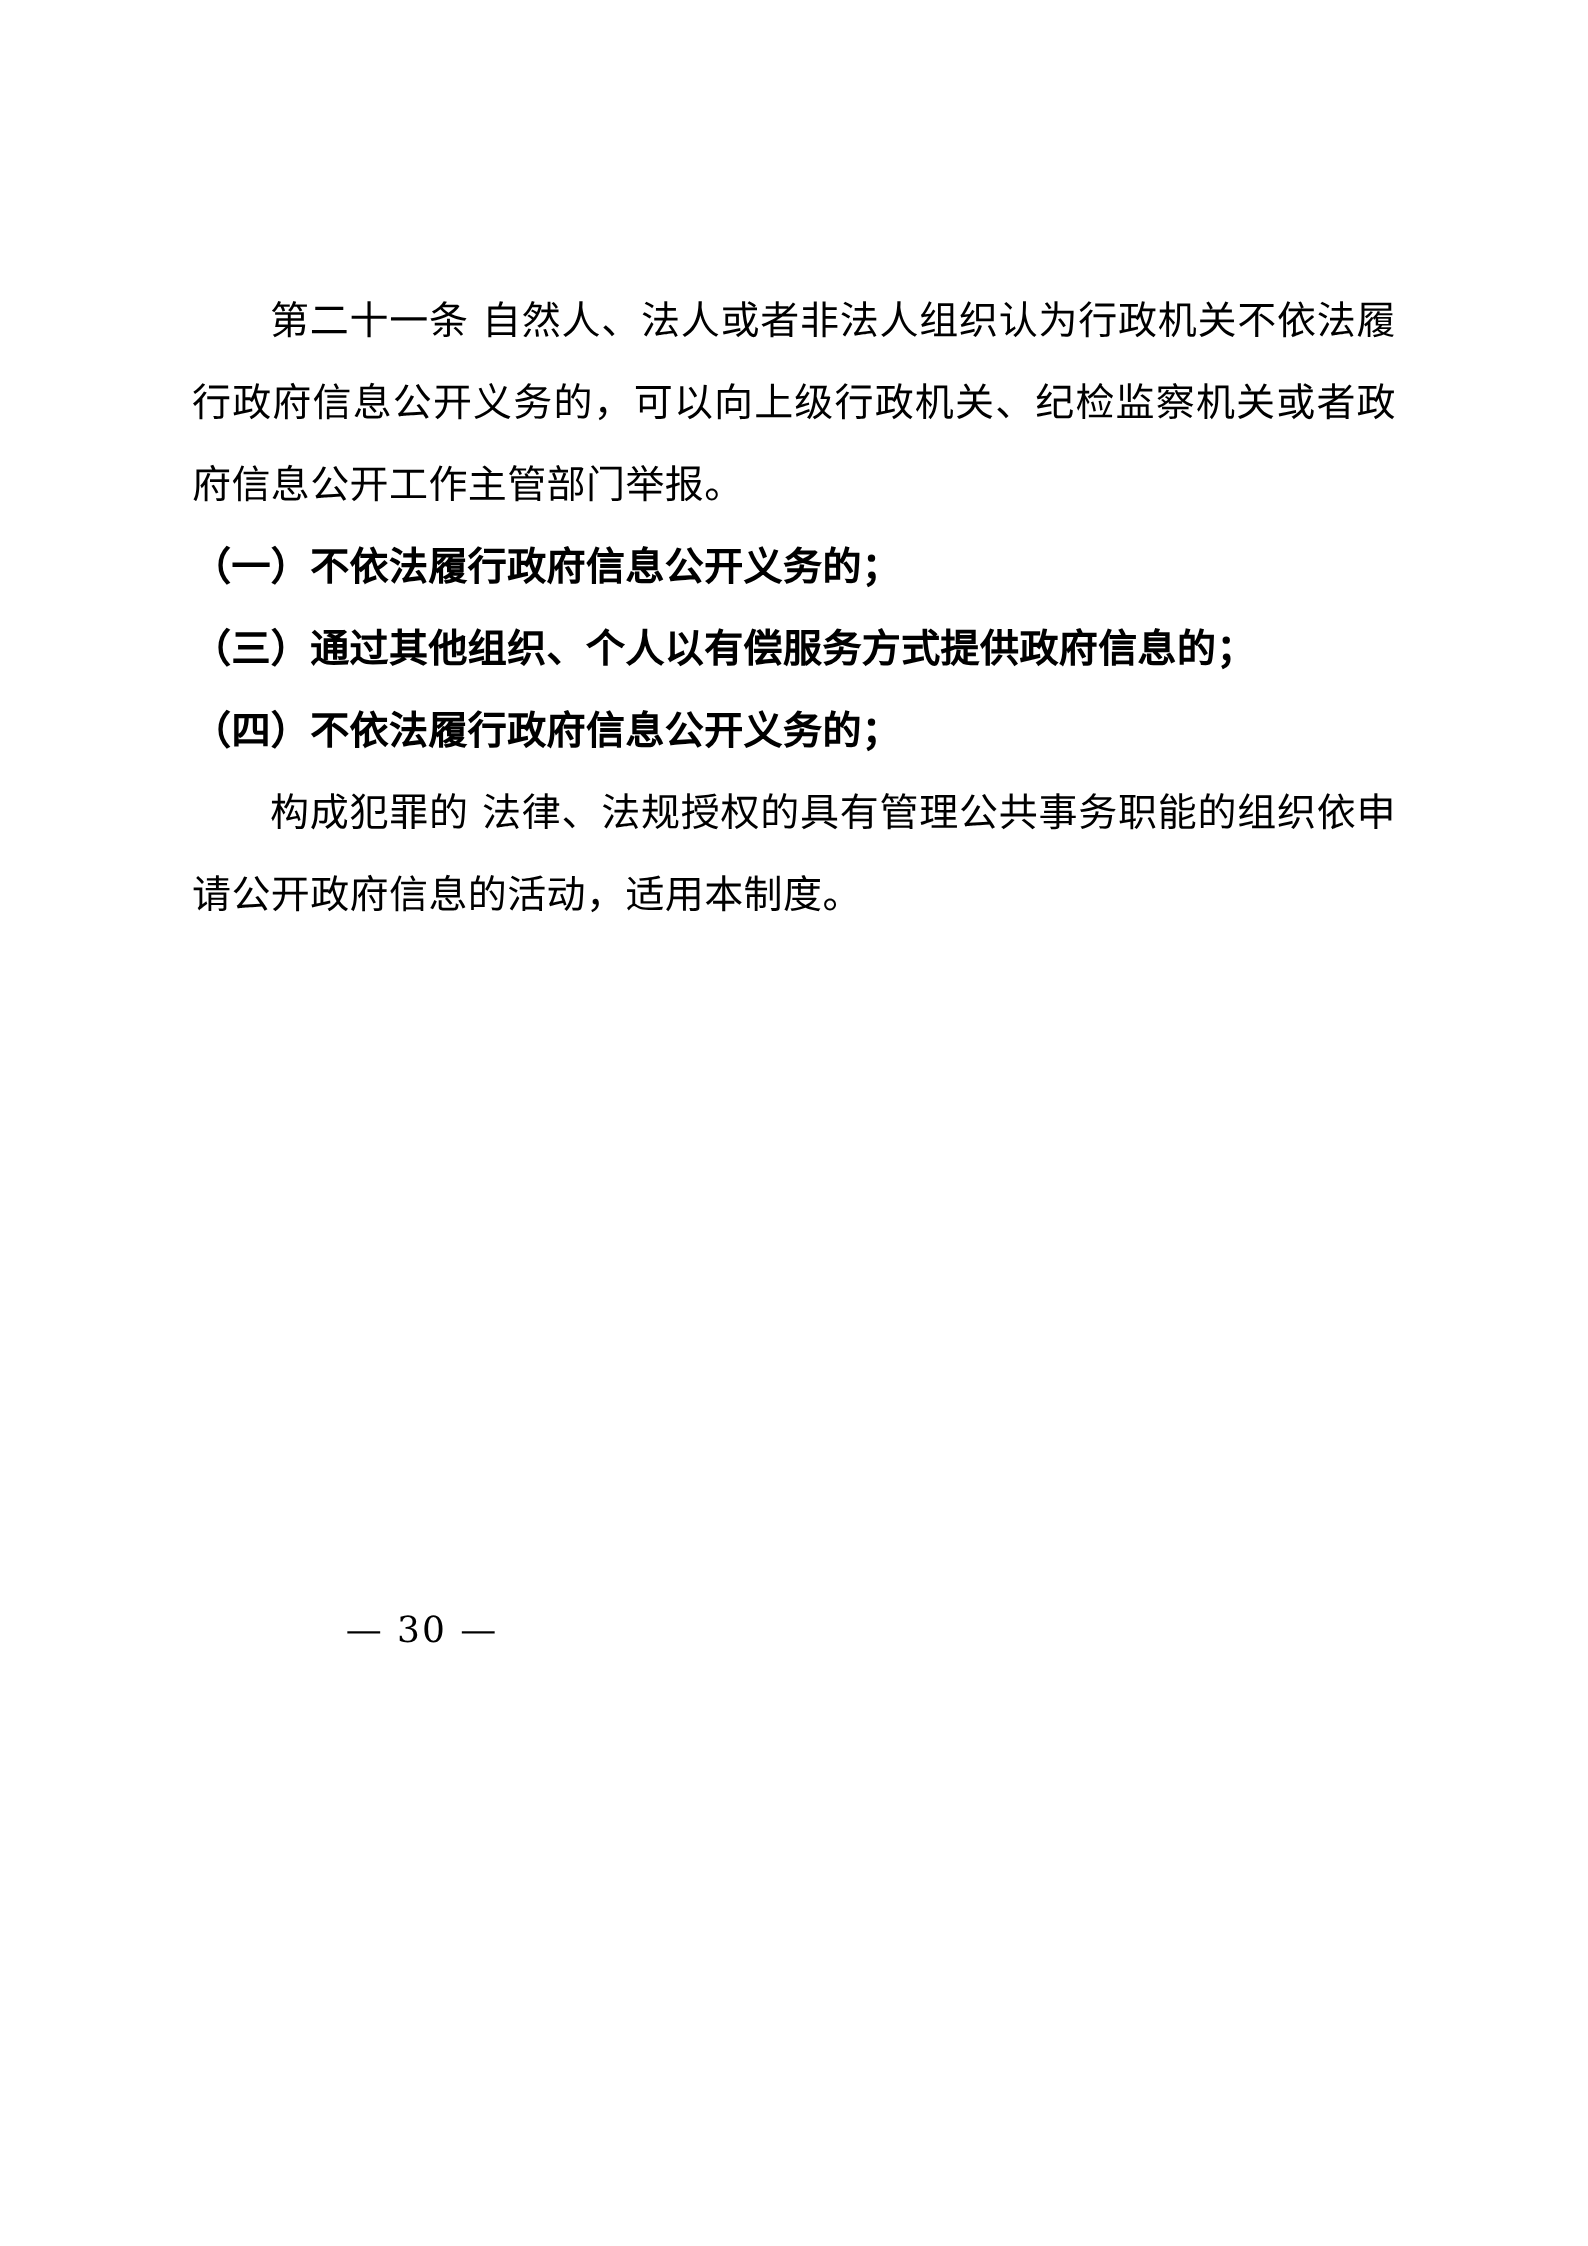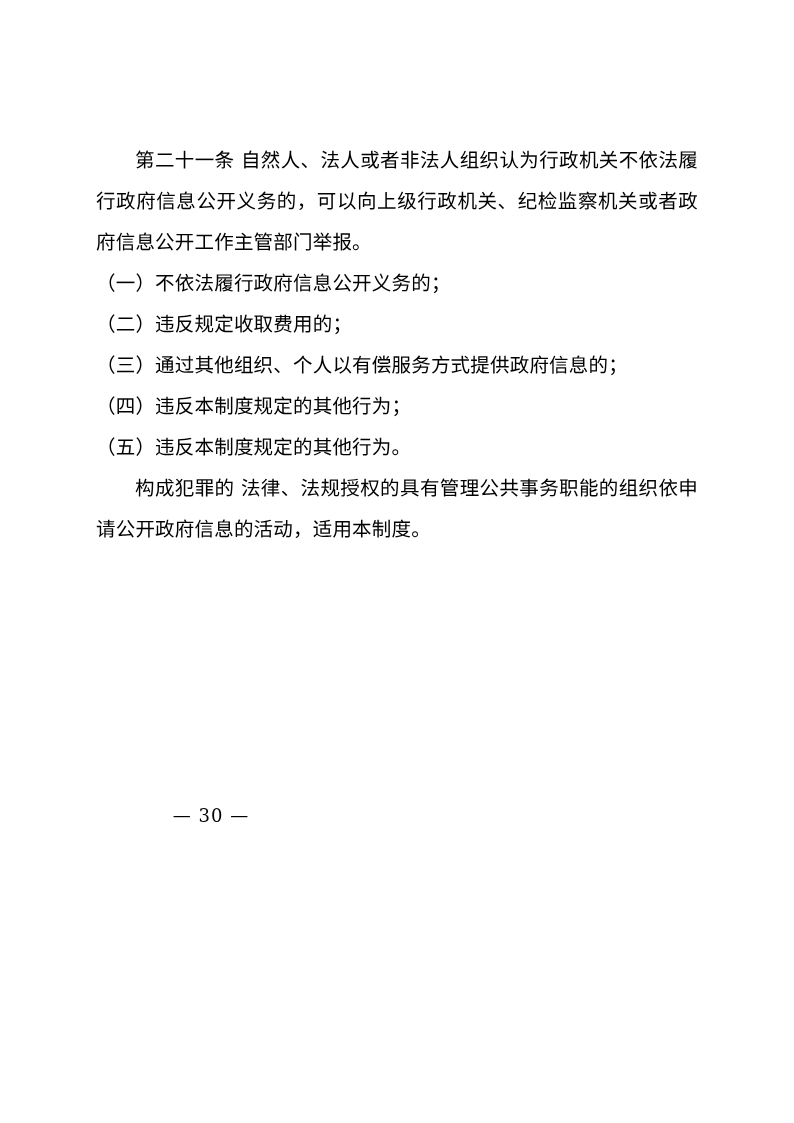--- a/index.html
+++ b/index.html
@@ -32,20 +32,21 @@
     text-justify: inter-ideograph;
     letter-spacing: 0.2px;
   }
   .para {
     margin: 0;
     text-indent: 2em;
   }
   .para-noindent {
     margin: 0;
     text-indent: 0;
+    font-weight: bold;
   }
   .page-number {
     position: absolute;
     left: 0;
     right: 0;
     bottom: 58px;
     text-align: center;
     font-size: 18px;
     letter-spacing: 1px;
     font-family: "DejaVu Serif", "Liberation Serif", serif;
@@ -55,22 +56,20 @@
     margin-left: -372px;
   }
 </style>
 </head>
 <body>
 
 <div class="page">
   <div class="body-text">
     <p class="para">第二十一条 自然人、法人或者非法人组织认为行政机关不依法履行政府信息公开义务的，可以向上级行政机关、纪检监察机关或者政府信息公开工作主管部门举报。</p>
     <p class="para-noindent">（一）不依法履行政府信息公开义务的；</p>
-    <p class="para-noindent">（二）违反规定收取费用的；</p>
     <p class="para-noindent">（三）通过其他组织、个人以有偿服务方式提供政府信息的；</p>
-    <p class="para-noindent">（四）违反本制度规定的其他行为；</p>
-    <p class="para-noindent">（五）违反本制度规定的其他行为。</p>
+    <p class="para-noindent">（四）不依法履行政府信息公开义务的；</p>
     <p class="para">构成犯罪的 法律、法规授权的具有管理公共事务职能的组织依申请公开政府信息的活动，适用本制度。</p>
   </div>
   <div class="page-number">
     <span class="inner">— 30 —</span>
   </div>
 </div>
 
 </body></html>

